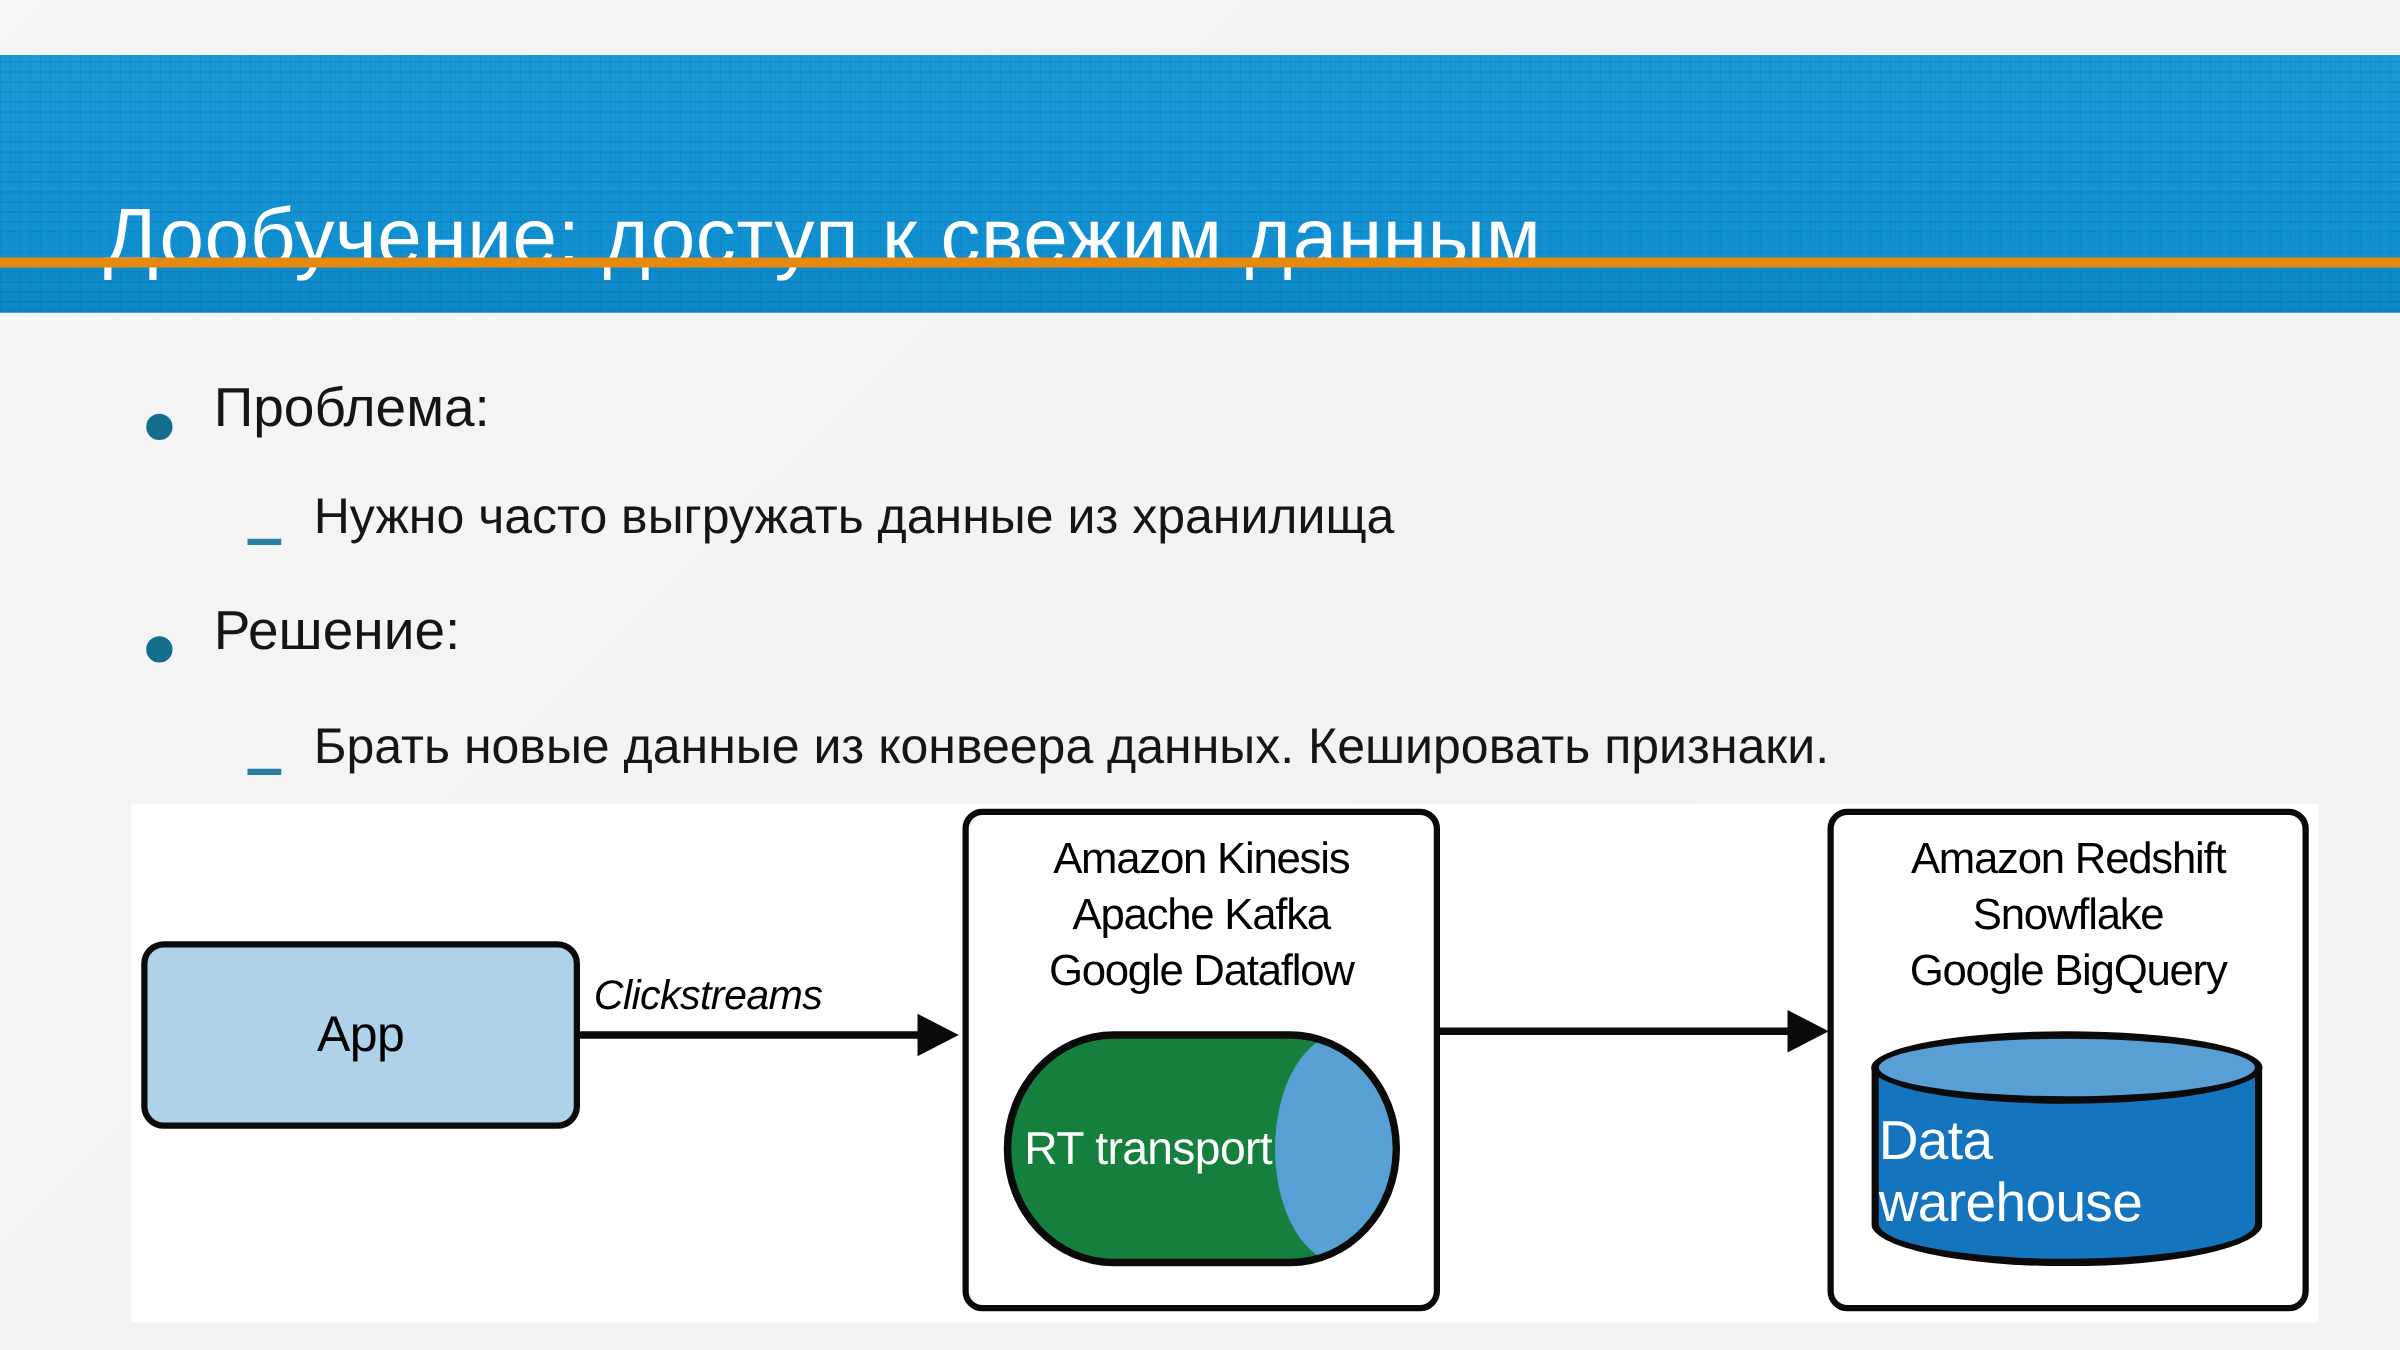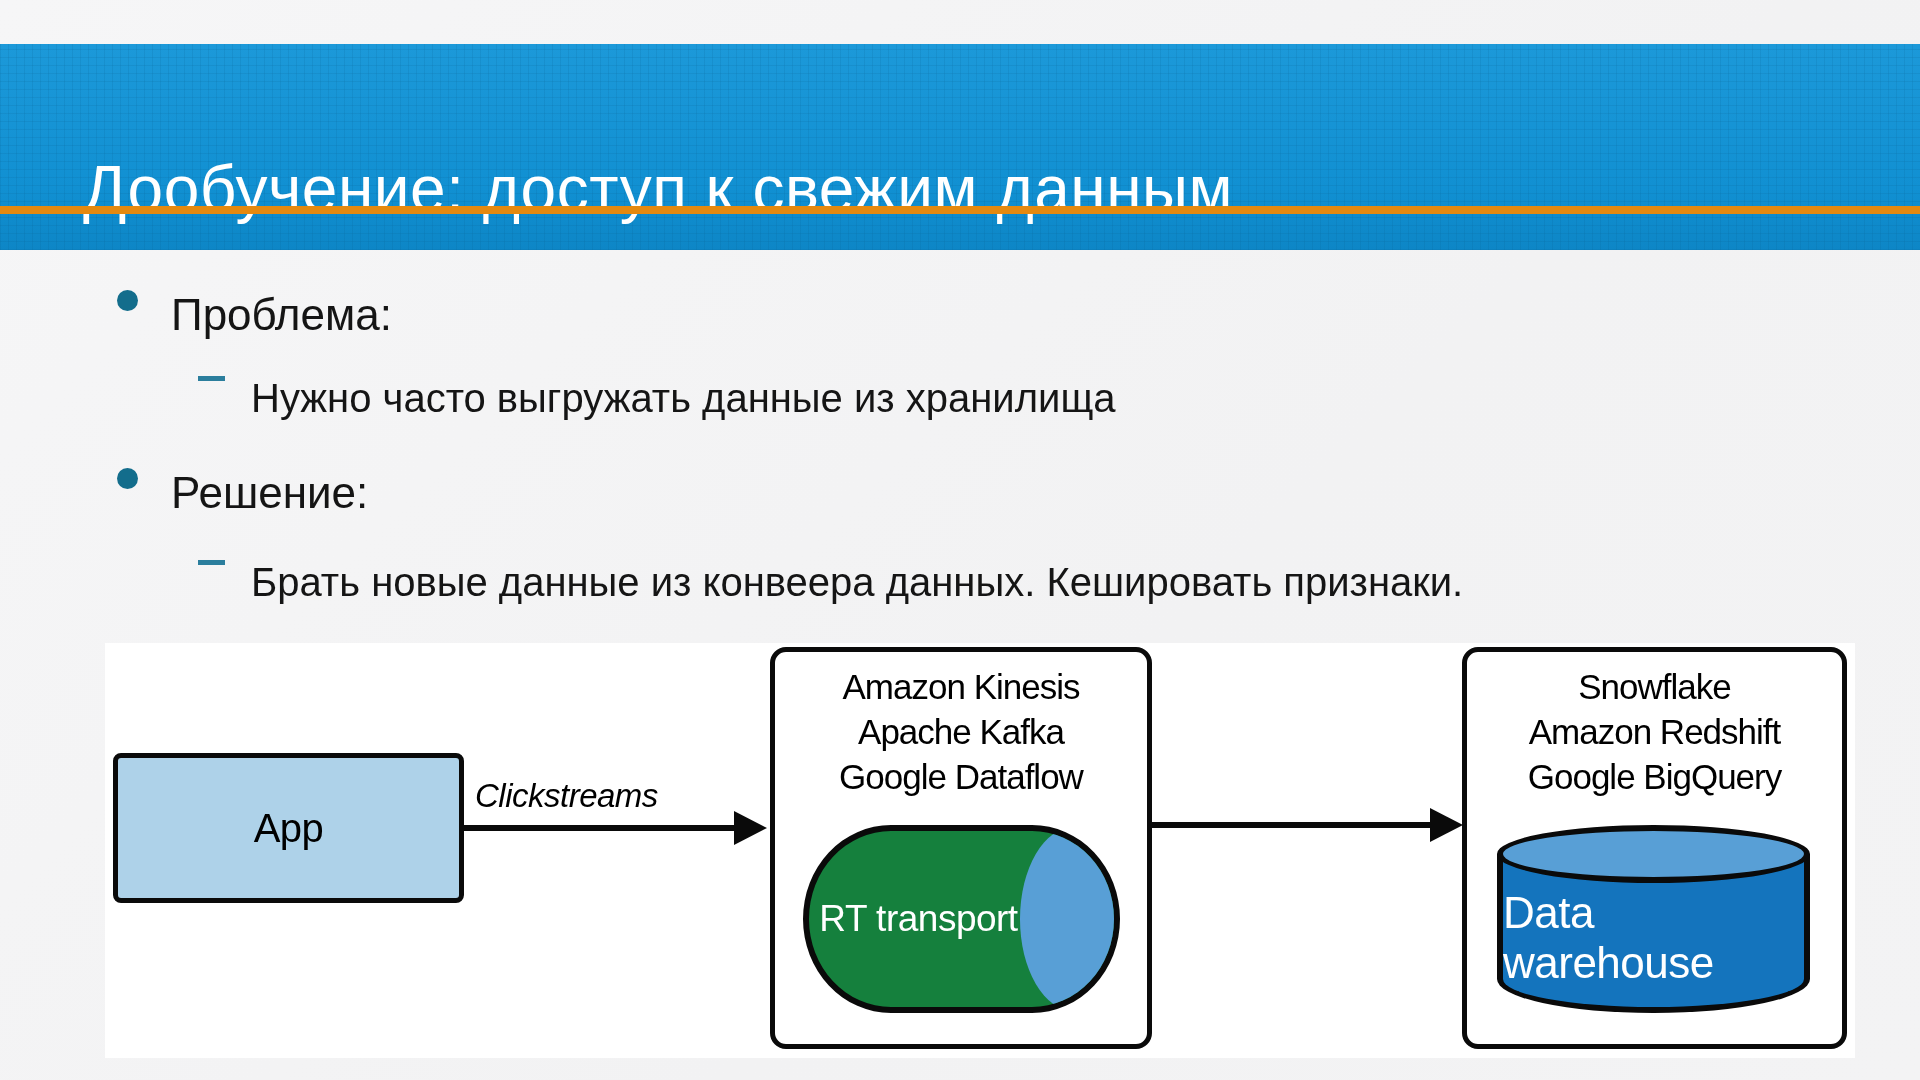--- a/index.html
+++ b/index.html
@@ -20,33 +20,33 @@
     margin-top: 44px;
   }
   .slide-title{
     position:absolute;left:83px;bottom:24px;margin:0;
     font-size:64px;font-weight:300;letter-spacing:.5px;
     color:#ffffff;white-space:nowrap;
   }
   .accent-bar{position:absolute;left:0;top:206px;width:1920px;height:8px;background:#e5890f;}
 
   
-  .bullet-row{position:absolute;display:flex;align-items:flex-start;color:#151515;white-space:nowrap;}
+  .bullet-row{position:absolute;display:flex;align-items:flex-end;color:#151515;white-space:nowrap;}
   .bullet-row.l1{left:117px;font-size:44px;height:62px;}
   .bullet-row.l2{left:198px;font-size:40px;height:60px;}
   .dot{width:21px;height:21px;border-radius:50%;background:#136d8c;margin-right:33px;flex:0 0 auto;}
   .dash{width:27px;height:5px;background:#2b7e9d;margin-right:26px;flex:0 0 auto;}
   .b1{top:290px;} .s1{top:376px;} .b2{top:468px;} .s2{top:560px;}
 
   
   .figure{position:absolute;left:105px;top:643px;width:1750px;height:415px;background:#ffffff;color:#000;}
 
   .app-box{
     position:absolute;left:8px;top:110px;width:351px;height:150px;box-sizing:border-box;
-    background:#aed2e9;border:5px solid #0a0a0a;border-radius:8px;
+    background:#aed2e9;border:5px solid #0a0a0a;border-radius:18px;
     display:flex;align-items:center;justify-content:center;
     font-size:40px;letter-spacing:-.5px;
   }
 
   .node-box{
     position:absolute;top:4px;box-sizing:border-box;height:402px;
     background:#ffffff;border:5px solid #0a0a0a;border-radius:16px;
   }
   .node-box.transport{left:665px;width:382px;}
   .node-box.warehouse{left:1357px;width:385px;}
@@ -145,22 +145,22 @@
         <div class="cap"></div>
         <span class="cyl-label">RT transport</span>
       </div>
     </div>
 
     <div class="arrow-line a2-line"></div>
     <div class="arrow-head a2-head"></div>
 
     <div class="node-box warehouse">
       <div class="node-lines">
+        <div>Amazon Redshift</div>
         <div>Snowflake</div>
-        <div>Amazon Redshift</div>
         <div>Google BigQuery</div>
       </div>
       <div class="cyl-v">
         <div class="db-top"></div>
         <div class="db-body">
           <span class="cyl-label">Data warehouse</span>
         </div>
       </div>
     </div>
 

